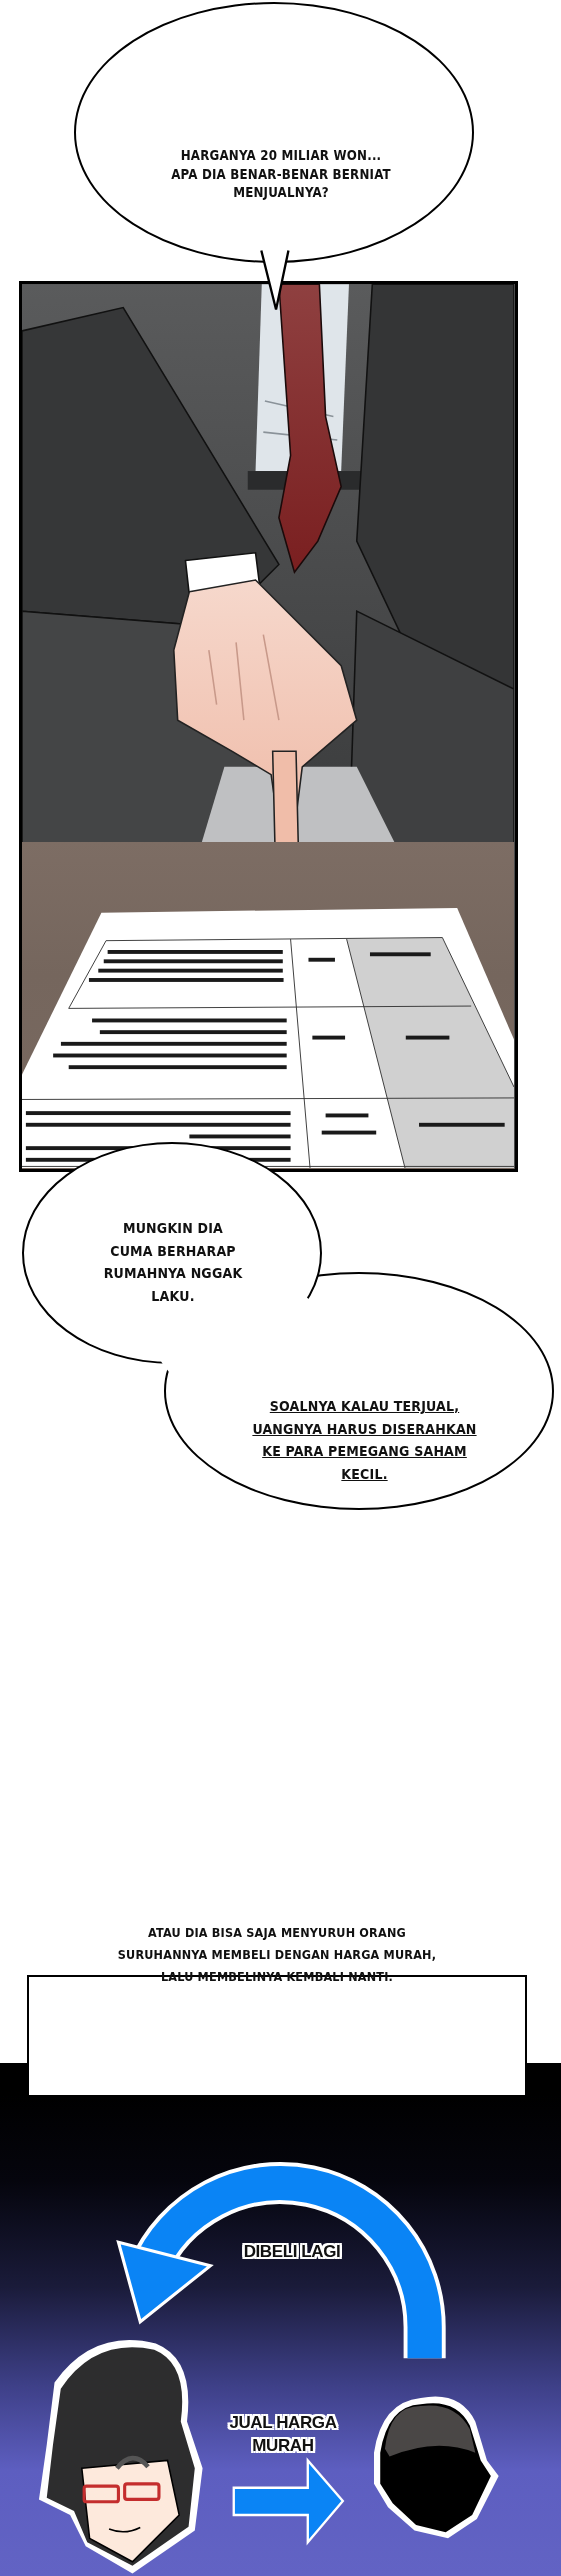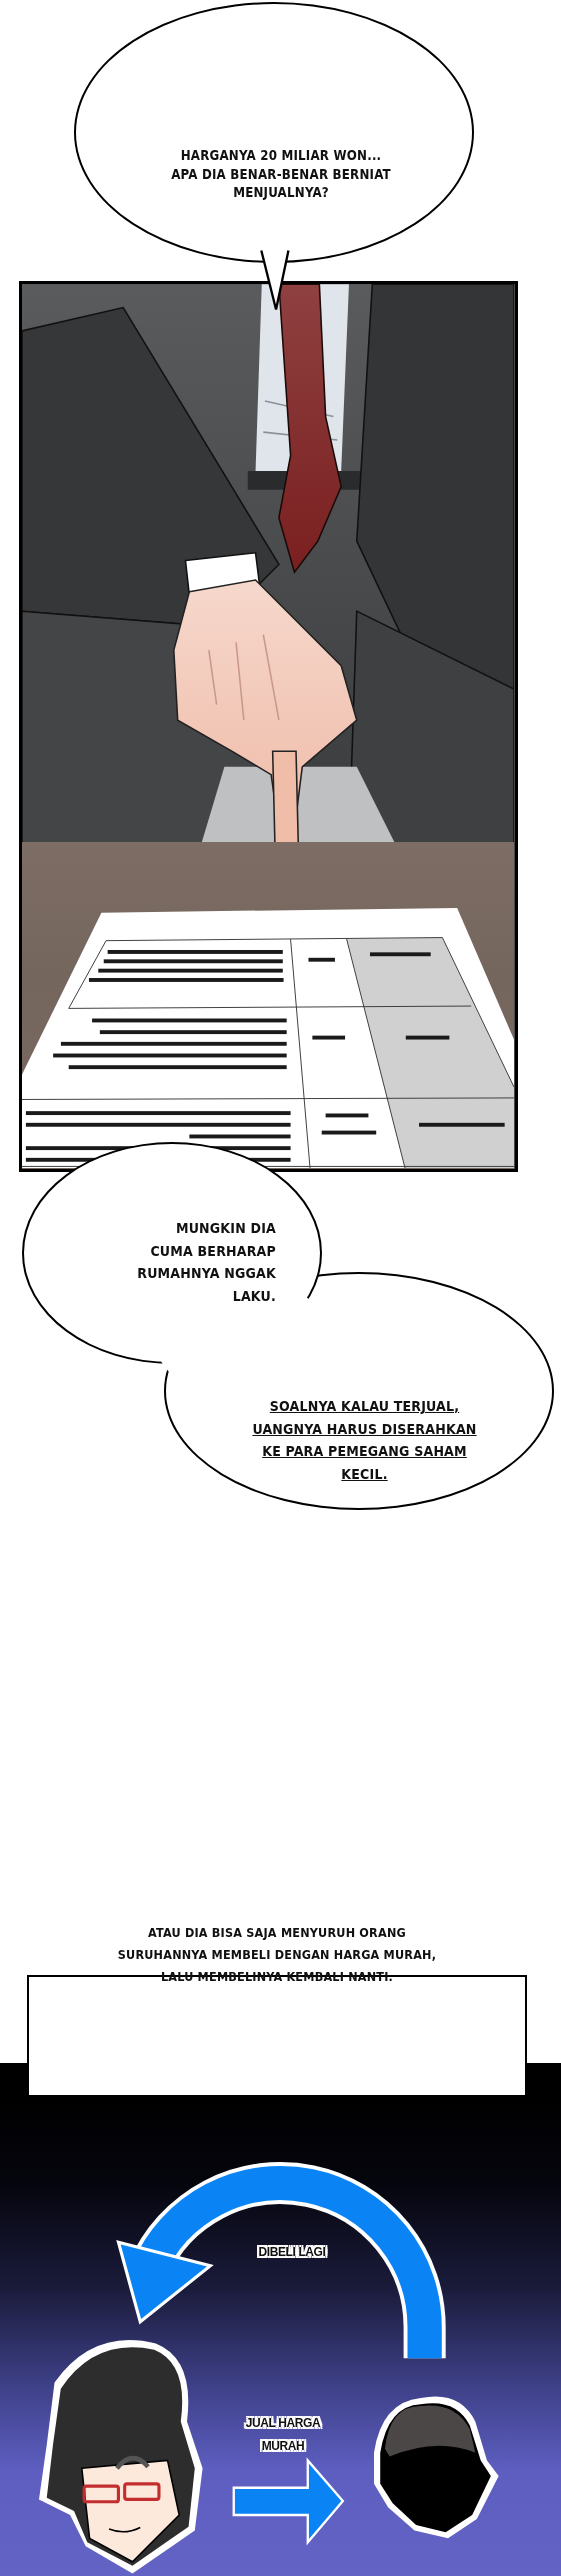--- a/index.html
+++ b/index.html
@@ -47,39 +47,39 @@
   }
   .bubble3 {
     left: 164px; top: 1272px; width: 390px; height: 238px;
     border: 2.3px solid #000; border-radius: 50%;
     background: #fff; z-index: 4;
   }
   .bubble-merge {
     left: 156px; top: 1278px; width: 168px; height: 117px;
     background: #fff; border-radius: 45%; z-index: 6;
   }
-  .bubble2-text { left: 70px; top: 1217px; width: 206px; font-size: 14px; line-height: 22.6px; z-index: 8; text-align: right; }
+  .bubble2-text { left: 70px; top: 1217px; width: 206px; font-size: 14px; line-height: 22.6px; z-index: 8; }
   .bubble3-text { left: 226px; top: 1395px; width: 277px; font-size: 14px; line-height: 22.6px; z-index: 8; text-decoration: underline; }
 
   
   .black-band { left: 0; top: 2063px; width: 561px; height: 31px; background: #000; }
   .lower-panel {
     left: 0; top: 2094px; width: 561px; height: 482px;
     background: linear-gradient(180deg, #000000 0%, #05050d 18%, #1a1b3a 40%, #3d3f86 60%, #5d5ec0 78%, #6263c4 100%);
   }
   .narration-box {
     left: 26.5px; top: 1975px; width: 500px; height: 122px;
     border: 2.3px solid #000; background: #fff; z-index: 10;
   }
   .narration-text { left: 47px; top: 1922px; width: 460px; font-size: 12.5px; line-height: 22px; z-index: 11; }
 
   .diagram-label {
     font-family: "Liberation Sans", sans-serif;
     font-weight: 700; color: #111; text-align: center; text-transform: uppercase;
-    font-size: 12px; line-height: 22.6px; letter-spacing: -0.4px;
+    font-size: 17px; line-height: 22.6px; letter-spacing: -0.4px;
     text-shadow:
       -2.3px -2.3px 0 #fff, 2.3px -2.3px 0 #fff, -2.3px 2.3px 0 #fff, 2.3px 2.3px 0 #fff,
       0 -2.3px 0 #fff, 0 2.3px 0 #fff, -2.3px 0 0 #fff, 2.3px 0 0 #fff;
     white-space: pre-line; z-index: 20;
   }
   .label-rebuy { left: 226px; top: 2241px; width: 132px; }
   .label-sell { left: 217px; top: 2412px; width: 132px; }
 </style>
 </head>
 <body>

